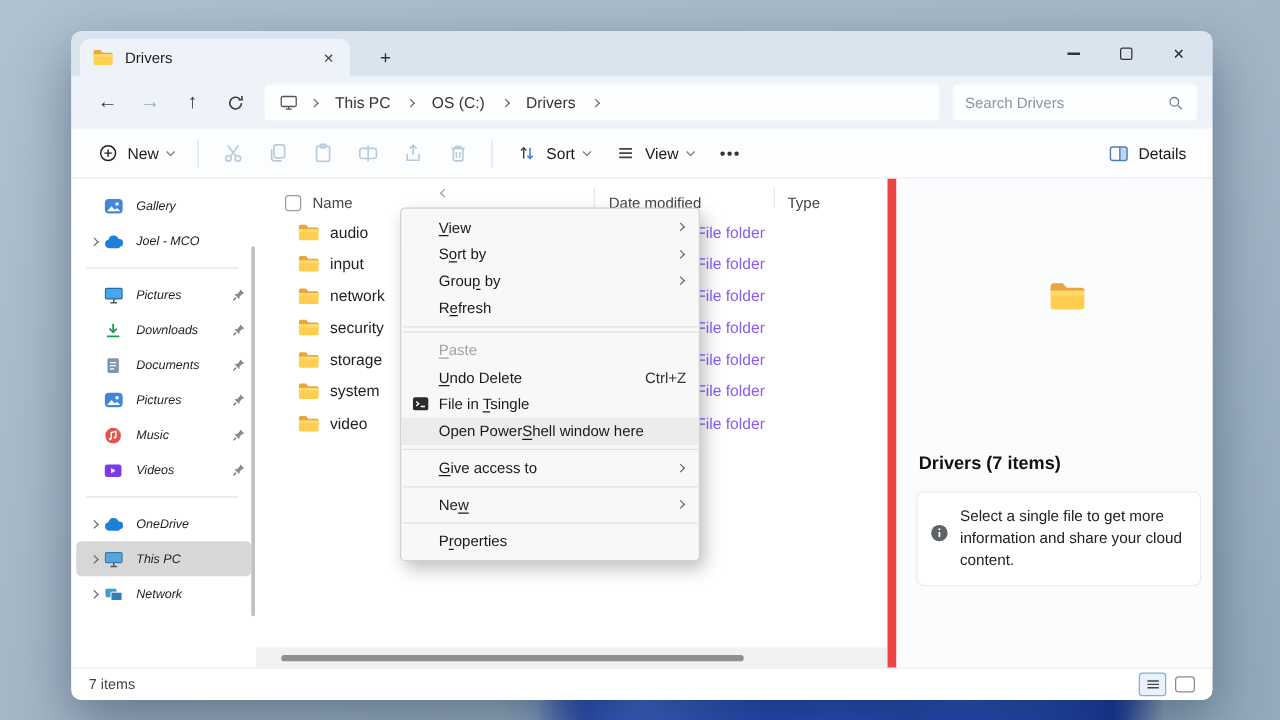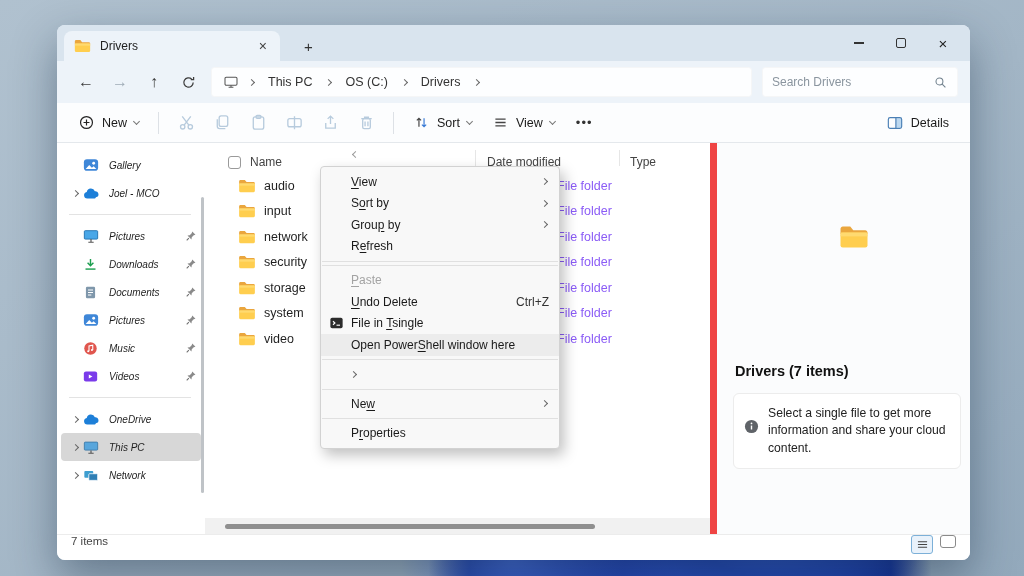--- a/index.html
+++ b/index.html
@@ -86,21 +86,21 @@
   .mi .mi-label { flex:1; }
   .mi .acc { text-decoration:underline; text-underline-offset:2px; }
   .mi.disabled { color:#a3a3a3; }
   .mi.hl { background:#ececec; }
   .mi .mi-icon { position:absolute; left:8px; top:3px; }
   .mi .shortcut { color:#333; }
   .mi .sub { color:#555; margin-right:2px; }
   .msep { height:1px; background:#e0e0e0; margin:3.5px 1px; }
 
   
-  .statusbar { height:26px; background:#fff; border-top:1px solid #ececec; display:flex; align-items:flex-start; padding:0 14px; font-size:11.5px; color:#444; }
+  .statusbar { height:26px; background:#fff; border-top:1px solid #ececec; display:flex; align-items:center; padding:0 14px; font-size:11.5px; color:#444; }
   .sb-spacer { flex:1; }
   .sb-list { width:22px; height:19px; border:1px solid #7cb0d8; background:#e9f2fb; border-radius:3px; display:flex; align-items:center; justify-content:center; margin-right:7px; }
   .sb-thumb { width:16px; height:13px; border:1.4px solid #8a8a8a; border-radius:3px; }
 </style>
 </head>
 <body>
 
 <div class="desktop">
   <div class="bloom"></div>
 </div>
@@ -603,20 +603,21 @@
             <path d="M8 10.5h4" stroke="#fff" stroke-width="1.3"></path>
           </svg>
       </span>
       <span class="mi-label"><span>File in </span><span class="acc">T</span><span>single</span></span>
     </div>
     <div class="mi hl">
       <span class="mi-label"><span>Open Power</span><span class="acc">S</span><span>hell window here</span></span>
     </div>
     <div class="msep"></div>
     <div class="mi">
+      <span class="mi-label"><span></span><span class="acc">G</span><span>ive access to</span></span>
       <span class="sub chv right"></span>
     </div>
     <div class="msep"></div>
     <div class="mi">
       <span class="mi-label"><span>Ne</span><span class="acc">w</span><span></span></span>
       <span class="sub chv right"></span>
     </div>
     <div class="msep"></div>
     <div class="mi">
       <span class="mi-label"><span>P</span><span class="acc">r</span><span>operties</span></span>

